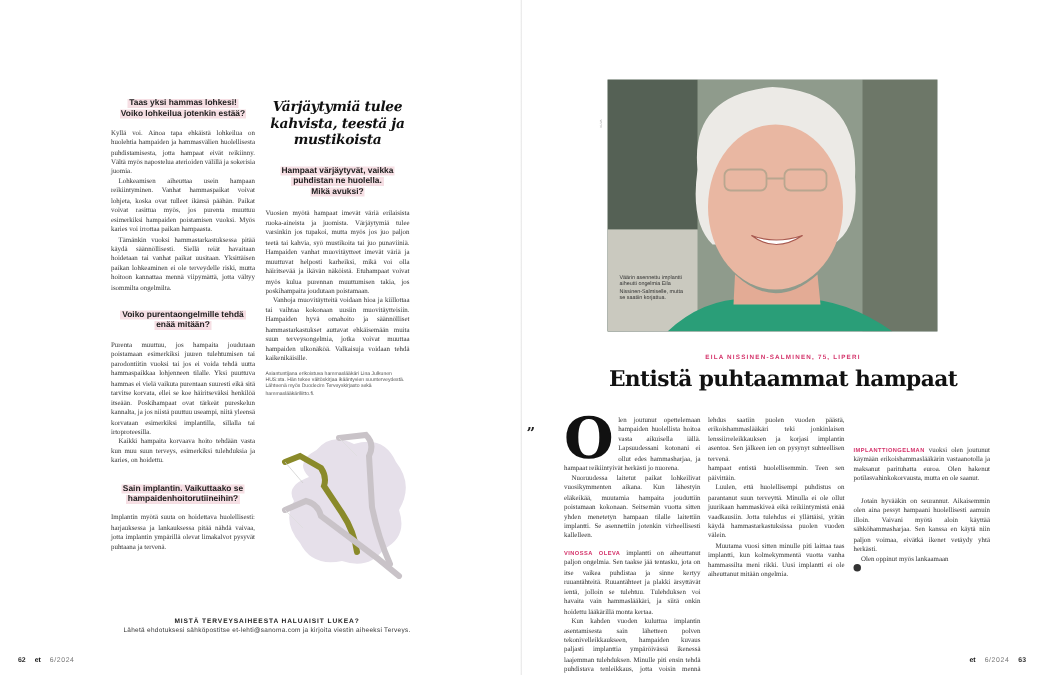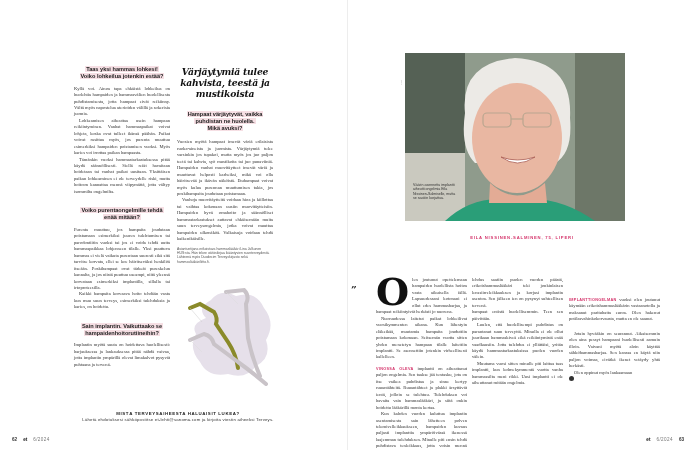--- a/index.html
+++ b/index.html
@@ -152,20 +152,21 @@
         <rect x="78" y="60" width="28" height="14" rx="4"></rect>
         <rect x="118" y="60" width="28" height="14" rx="4"></rect>
         <line x1="106" y1="66" x2="118" y2="66"></line>
       </g>
       <path d="M96 104 Q112 116 130 104 Q112 110 96 104 Z" fill="#fff" stroke="#a85a50" stroke-width="0.8"></path>
     </svg>
     <div class="caption">Väärin asennettu implantti aiheutti ongelmia Eila Nissinen-Salmiselle, mutta se saatiin korjattua.</div>
   </div>
 
   <div class="kicker">EILA NISSINEN-SALMINEN, 75, LIPERI</div>
+  <div class="headline">Entistä puhtaammat hampaat</div>
 
   <div class="quote-mark">”</div>
 
   <div class="r-col r-col1 body-text">
     <p class="first"><span class="dropcap">O</span><span>len joutunut opettelemaan hampaiden huolellista hoitoa vasta aikuisella iällä. Lapsuudessani kotonani ei ollut edes hammasharjaa, ja hampaat reikiintyivät herkästi jo nuorena.</span></p>
     <p>Nuoruudessa laitetut paikat lohkeilivat vuosikymmenten aikana. Kun lähestyin eläkeikää, muutamia hampaita jouduttiin poistamaan kokonaan. Seitsemän vuotta sitten yhden menetetyn hampaan tilalle laitettiin implantti. Se asennettiin jotenkin virheellisesti kallelleen.</p>
     <p class="first" style="margin-top:5px"><span class="lead-red">VINOSSA OLEVA</span> <span>implantti on aiheuttanut paljon ongelmia. Sen taakse jää tentasku, jota on itse vaikea puhdistaa ja sinne kertyy ruuantähteitä. Ruuantähteet ja plakki ärsyttävät ientä, jolloin se tulehtuu. Tulehduksen voi havaita vain hammaslääkäri, ja siitä onkin hoidettu lääkärillä monta kertaa.</span></p>
     <p>Kun kahden vuoden kuluttua implantin asentamisesta sain lähetteen polven tekonivelleikkaukseen, hampaiden kuvaus paljasti implanttia ympäröivässä ikenessä laajemman tulehduksen. Minulle piti ensin tehdä puhdistava tenleikkaus, jotta voisin mennä tekonivelleikkaukseen. Kun ta-</p>
   </div>
 

